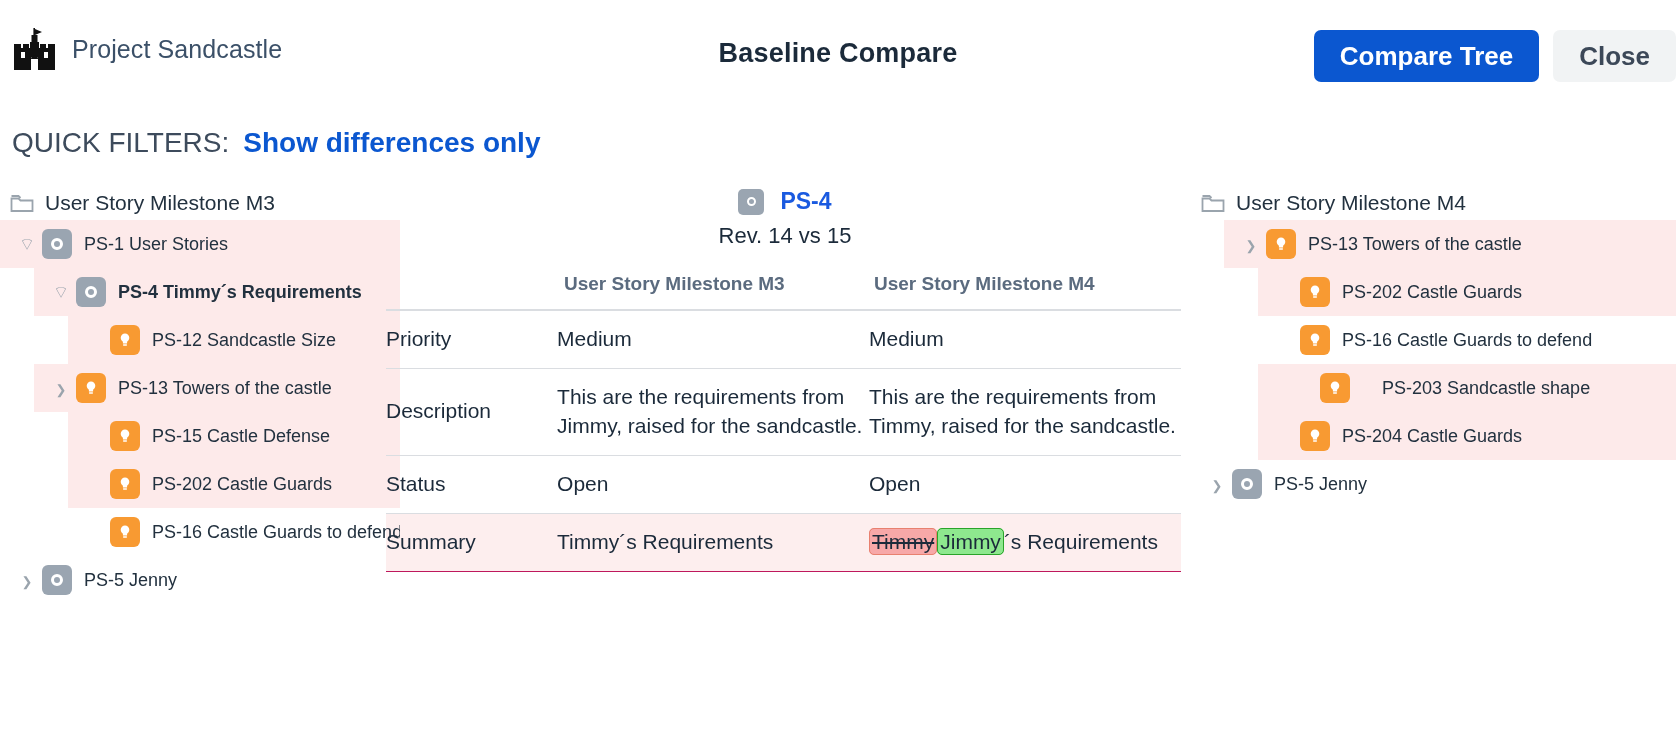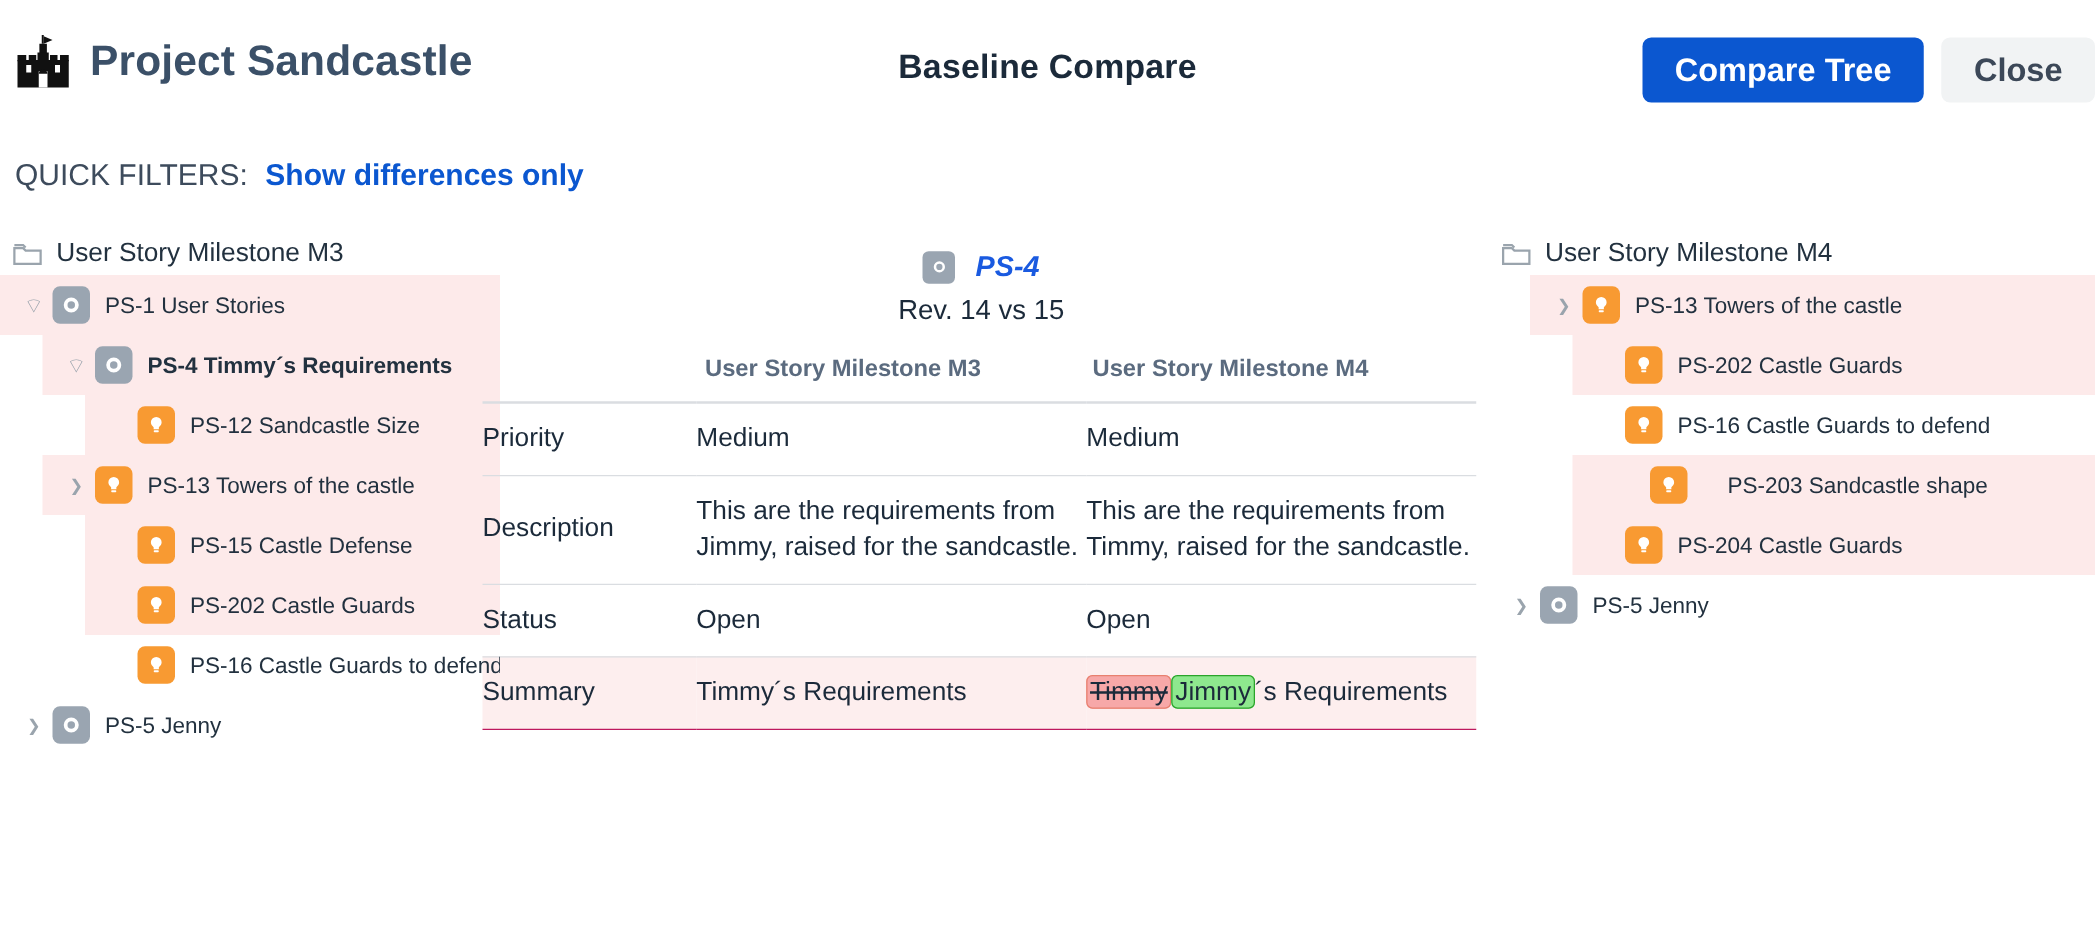--- a/index.html
+++ b/index.html
@@ -19,21 +19,21 @@
   .header {
     position: absolute; top: 0; left: 0; width: 1676px; height: 112px;
     background: #ffffff;
   }
   .brand {
     position: absolute; left: 12px; top: 26px;
     display: flex; align-items: center; gap: 14px;
   }
   .castle-icon { width: 46px; height: 46px; display: block; }
   .brand-name {
-    font-size: 34px; font-weight: 700; color: #3b5068;
+    font-size: 25px; font-weight: 400; color: #3b5068;
     letter-spacing: 0.1px; white-space: nowrap;
   }
   .page-title {
     position: absolute; left: 0; top: 38px; width: 1676px;
     text-align: center; font-size: 27px; font-weight: 700; color: #1b2a3a;
     letter-spacing: 0.2px;
   }
   .header-actions {
     position: absolute; right: 0px; top: 30px;
     display: flex; align-items: center; gap: 14px;
@@ -45,21 +45,21 @@
     padding: 13px 26px; cursor: pointer; line-height: 1;
     white-space: nowrap;
   }
   .btn-primary { background: #0b57d0; color: #ffffff; }
   .btn-secondary { background: #f1f3f4; color: #3c4858; font-weight: 600; }
 
   
   .quickfilters {
     position: absolute; left: 12px; top: 127px;
     display: flex; align-items: flex-end; gap: 14px;
-    font-size: 24px;
+    font-size: 28px;
   }
   .qf-label { color: #3d4b5c; }
   .qf-link {
     color: #0b57d0; font-weight: 700; cursor: pointer; text-decoration: none;
   }
 
   
   .panes { position: absolute; top: 186px; left: 0; width: 1676px; height: 567px; }
 
   .tree-pane {
@@ -112,22 +112,21 @@
 
   .folder-icon { width: 24px; height: 20px; display: block; }
 
   
   #compare-pane {
     position: absolute; left: 386px; top: 0; width: 798px; height: 567px;
   }
   .cmp-head { text-align: center; }
   .cmp-id-row {
     display: flex; align-items: center; justify-content: center; gap: 16px;
-    margin-top: 14px;
-    font-style: italic;
+    margin-top: 2px;
   }
   .cmp-id-icon {
     width: 26px; height: 26px; border-radius: 5px; background: #9aa5b1;
     display: inline-flex; align-items: center; justify-content: center;
   }
   .cmp-id-icon .glyph {
     width: 9px; height: 9px; border-radius: 50%; border: 2.5px solid #fff;
   }
   .cmp-id-text { font-size: 23px; font-weight: 700; color: #1a5ae0; cursor: pointer; }
   .cmp-rev { font-size: 22px; color: #1b2a3a; margin-top: 8px; }

